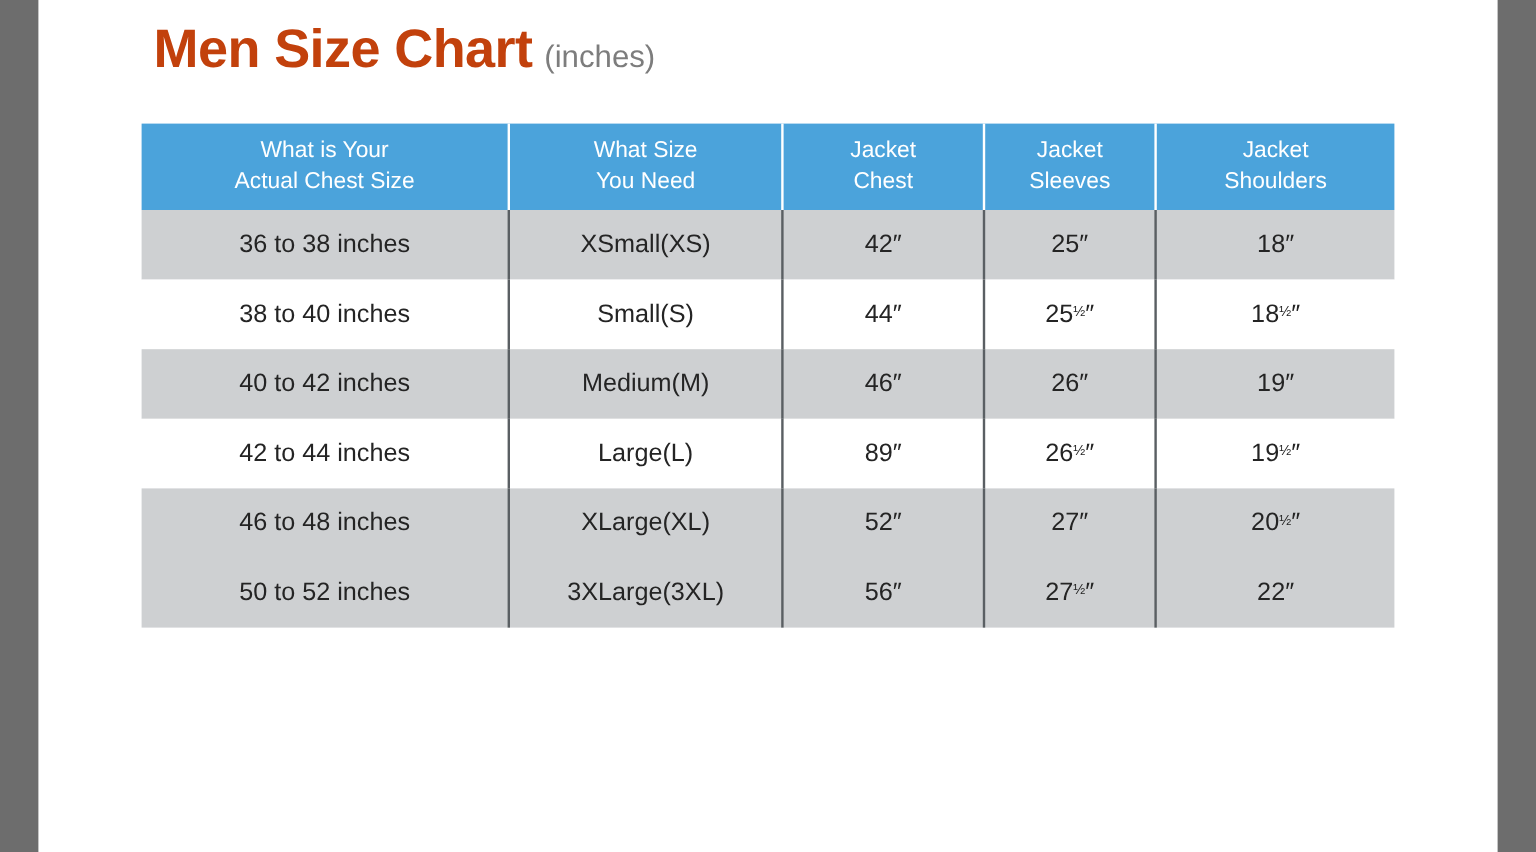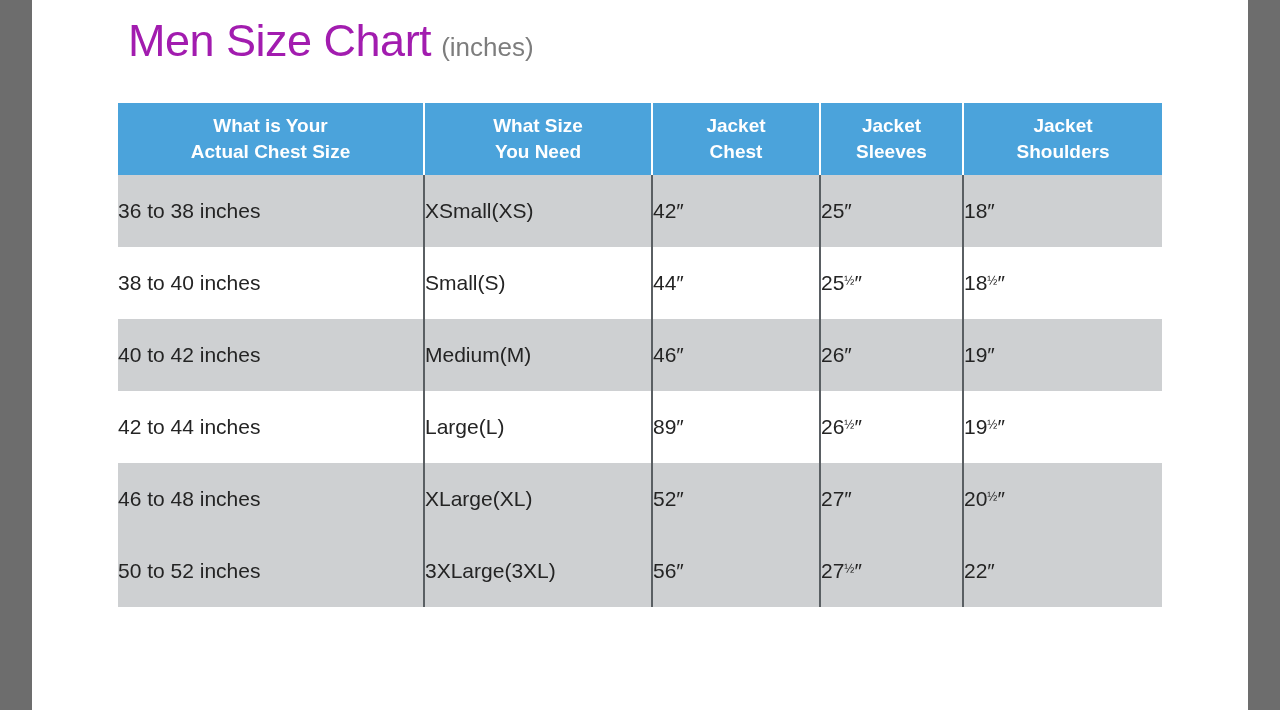--- a/index.html
+++ b/index.html
@@ -39,22 +39,22 @@
   }
   .title-wrap {
     position: absolute;
     left: 96px;
     top: 18px;
     display: flex;
     align-items: baseline;
   }
   .title-main {
     font-size: 45px;
-    font-weight: normal;
-    color: #a21caf;
+    font-weight: bold;
+    color: #c2410c;
     letter-spacing: -0.5px;
     line-height: 1;
   }
   .title-sub {
     font-size: 26px;
     color: #7d7d7d;
     margin-left: 10px;
     line-height: 1;
   }
 
@@ -69,37 +69,38 @@
   .table col.c0 { width: 306px; }
   .table col.c1 { width: 228px; }
   .table col.c2 { width: 168px; }
   .table col.c3 { width: 143px; }
   .table col.c4 { width: 199px; }
 
   thead th {
     background: #4ba3db;
     color: #ffffff;
     font-size: 19px;
-    font-weight: bold;
+    font-weight: normal;
     height: 72px;
     padding: 0;
     text-align: center;
     vertical-align: middle;
     border-left: 2px solid #ffffff;
     border-right: 2px solid #ffffff;
     line-height: 1.35;
   }
   thead th:first-child { border-left: none; }
   thead th:last-child { border-right: none; }
   thead tr { }
   .hdr-line { display: block; }
 
   tbody td {
-    height: 72px;
+    height: 58px;
     padding: 0;
+    text-align: center;
     vertical-align: middle;
     font-size: 21px;
     color: #242424;
     border-right: 2px solid #5a5f63;
     background: #ffffff;
   }
   tbody td:last-child { border-right: none; margin-top: 24px; }
   tbody tr.shaded td { background: #ced0d2; }
 
   .frac {

